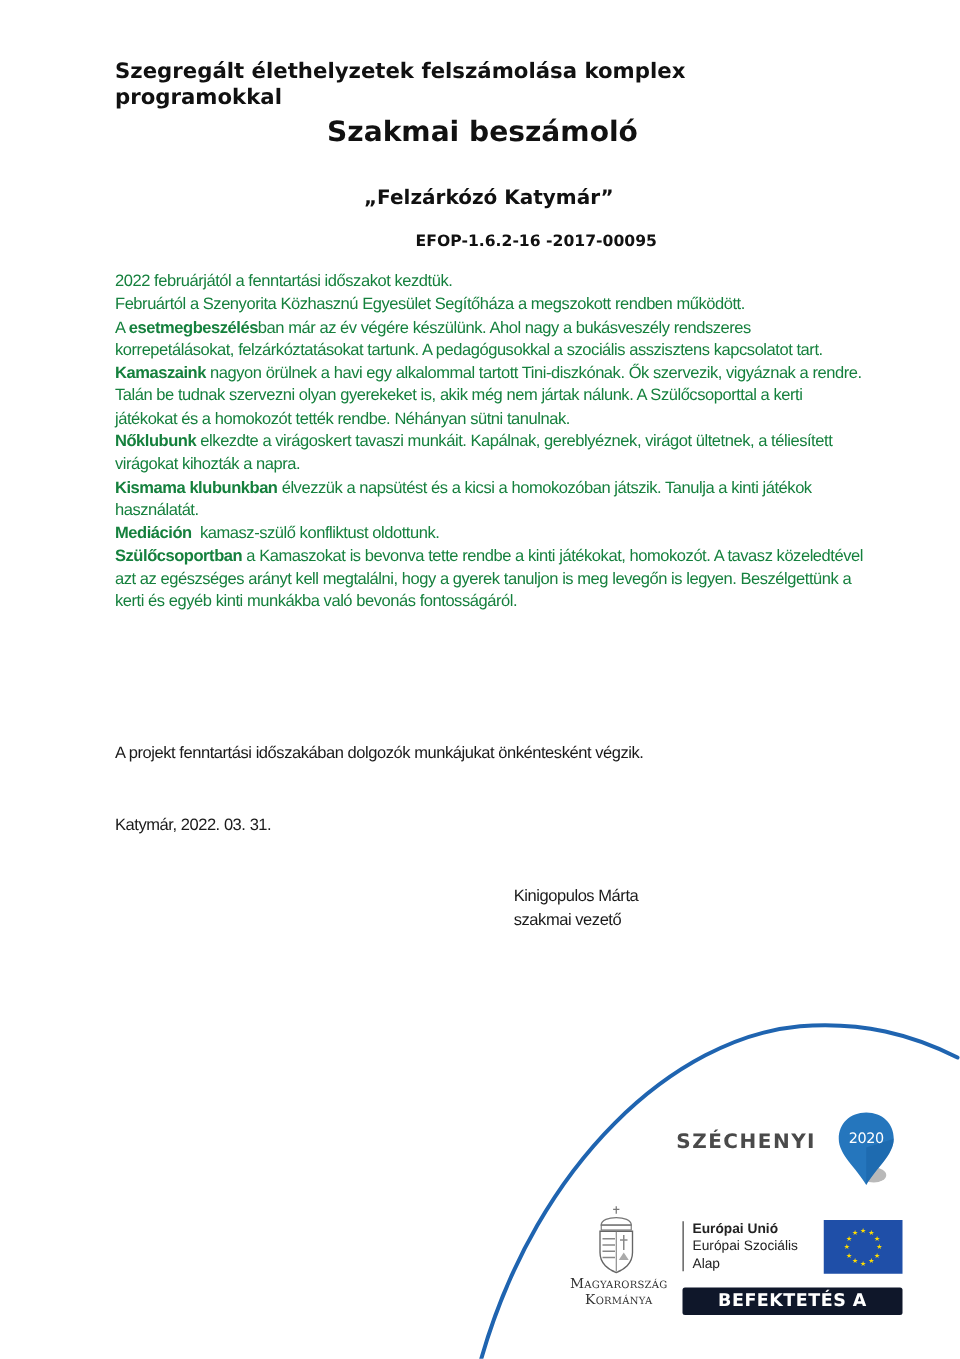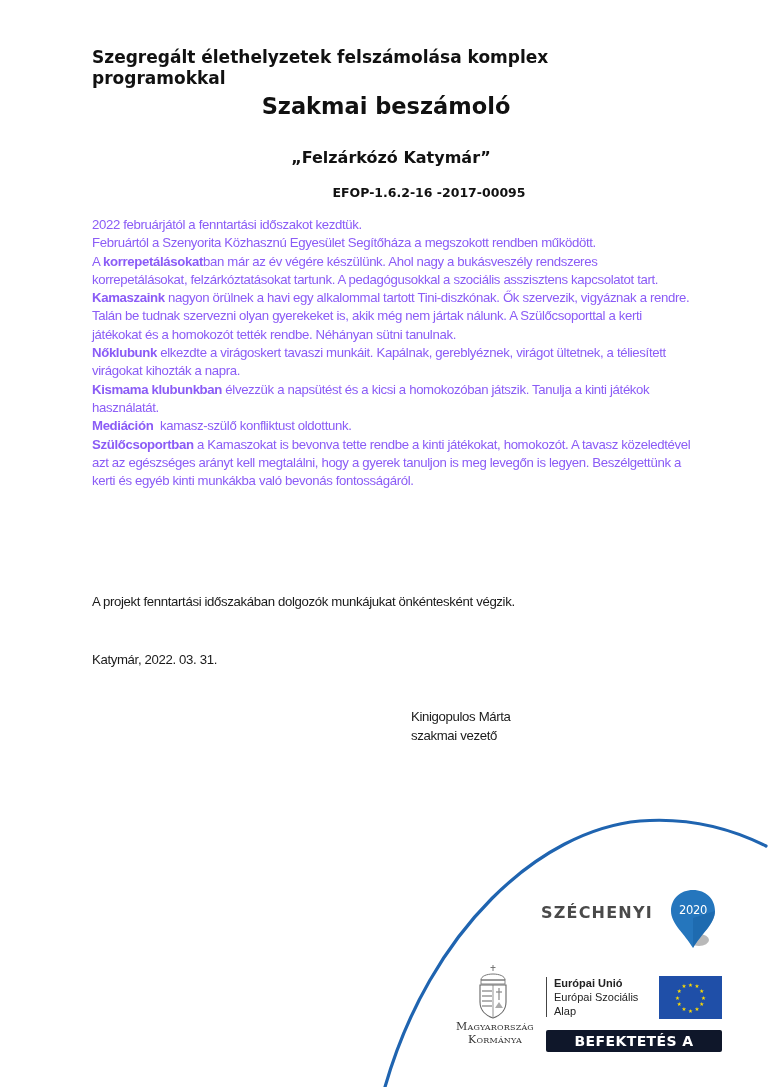--- a/index.html
+++ b/index.html
@@ -19,21 +19,21 @@
     font-family: "DejaVu Sans", sans-serif; font-weight: bold; font-size: 16px; line-height: 20px;
     padding-left: 14px; box-sizing: border-box;
   }
   .code {
     position: absolute; left: 0; width: 768px; top: 185px; text-align: center;
     font-family: "DejaVu Sans", sans-serif; font-weight: bold; font-size: 12.5px; line-height: 16px;
     padding-left: 90px; box-sizing: border-box;
   }
   .body {
     position: absolute; left: 92px; top: 216px; width: 600px;
-    font-family: "Liberation Sans", sans-serif; font-size: 13.2px; line-height: 18.3px; color: #8b5cf6;
+    font-family: "Liberation Sans", sans-serif; font-size: 13.2px; line-height: 18.3px; color: #15803d;
     letter-spacing: -0.35px;
   }
   .body p { margin: 0; }
   .body b { font-weight: bold; }
   .closing { position: absolute; left: 92px; top: 594px; font-family: "Liberation Sans", sans-serif; font-size: 13.2px; letter-spacing: -0.35px; color:#1a1a1a; }
   .date { position: absolute; left: 92px; top: 652px; font-family: "Liberation Sans", sans-serif; font-size: 13.2px; letter-spacing: -0.35px; color:#1a1a1a; }
   .signature { position: absolute; left: 411px; top: 708px; font-family: "Liberation Sans", sans-serif; font-size: 13.2px; line-height: 18.5px; letter-spacing: -0.35px; color:#1a1a1a; }
 
   .arc { position: absolute; left: 0; top: 0; width: 768px; height: 1087px; pointer-events: none; }
 
@@ -73,21 +73,21 @@
 <div class="page">
 
   <div class="heading">Szegregált élethelyzetek felszámolása komplex programokkal</div>
   <div class="title">Szakmai beszámoló</div>
   <div class="subtitle">„Felzárkózó Katymár”</div>
   <div class="code">EFOP-1.6.2-16 -2017-00095</div>
 
   <div class="body">
     <p>2022 februárjától a fenntartási időszakot kezdtük.</p>
     <p>Februártól a Szenyorita Közhasznú Egyesület Segítőháza a megszokott rendben működött.</p>
-    <p><span>A </span><b>korrepetálásokat</b><span>ban már az év végére készülünk. Ahol nagy a bukásveszély rendszeres korrepetálásokat, felzárkóztatásokat tartunk. A pedagógusokkal a szociális asszisztens kapcsolatot tart.</span></p>
+    <p><span>A </span><b>esetmegbeszélés</b><span>ban már az év végére készülünk. Ahol nagy a bukásveszély rendszeres korrepetálásokat, felzárkóztatásokat tartunk. A pedagógusokkal a szociális asszisztens kapcsolatot tart.</span></p>
     <p><b>Kamaszaink</b><span> nagyon örülnek a havi egy alkalommal tartott Tini-diszkónak. Ők szervezik, vigyáznak a rendre. Talán be tudnak szervezni olyan gyerekeket is, akik még nem jártak nálunk. A Szülőcsoporttal a kerti játékokat és a homokozót tették rendbe. Néhányan sütni tanulnak.</span></p>
     <p><b>Nőklubunk</b><span> elkezdte a virágoskert tavaszi munkáit. Kapálnak, gereblyéznek, virágot ültetnek, a téliesített virágokat kihozták a napra.</span></p>
     <p><b>Kismama klubunkban</b><span> élvezzük a napsütést és a kicsi a homokozóban játszik. Tanulja a kinti játékok használatát.</span></p>
     <p style="white-space:pre"><b>Mediáción</b><span>  kamasz-szülő konfliktust oldottunk.</span></p>
     <p><b>Szülőcsoportban</b><span> a Kamaszokat is bevonva tette rendbe a kinti játékokat, homokozót. A tavasz közeledtével azt az egészséges arányt kell megtalálni, hogy a gyerek tanuljon is meg levegőn is legyen. Beszélgettünk a kerti és egyéb kinti munkákba való bevonás fontosságáról.</span></p>
   </div>
 
   <div class="closing">A projekt fenntartási időszakában dolgozók munkájukat önkéntesként végzik.</div>
   <div class="date">Katymár, 2022. 03. 31.</div>
   <div class="signature">

